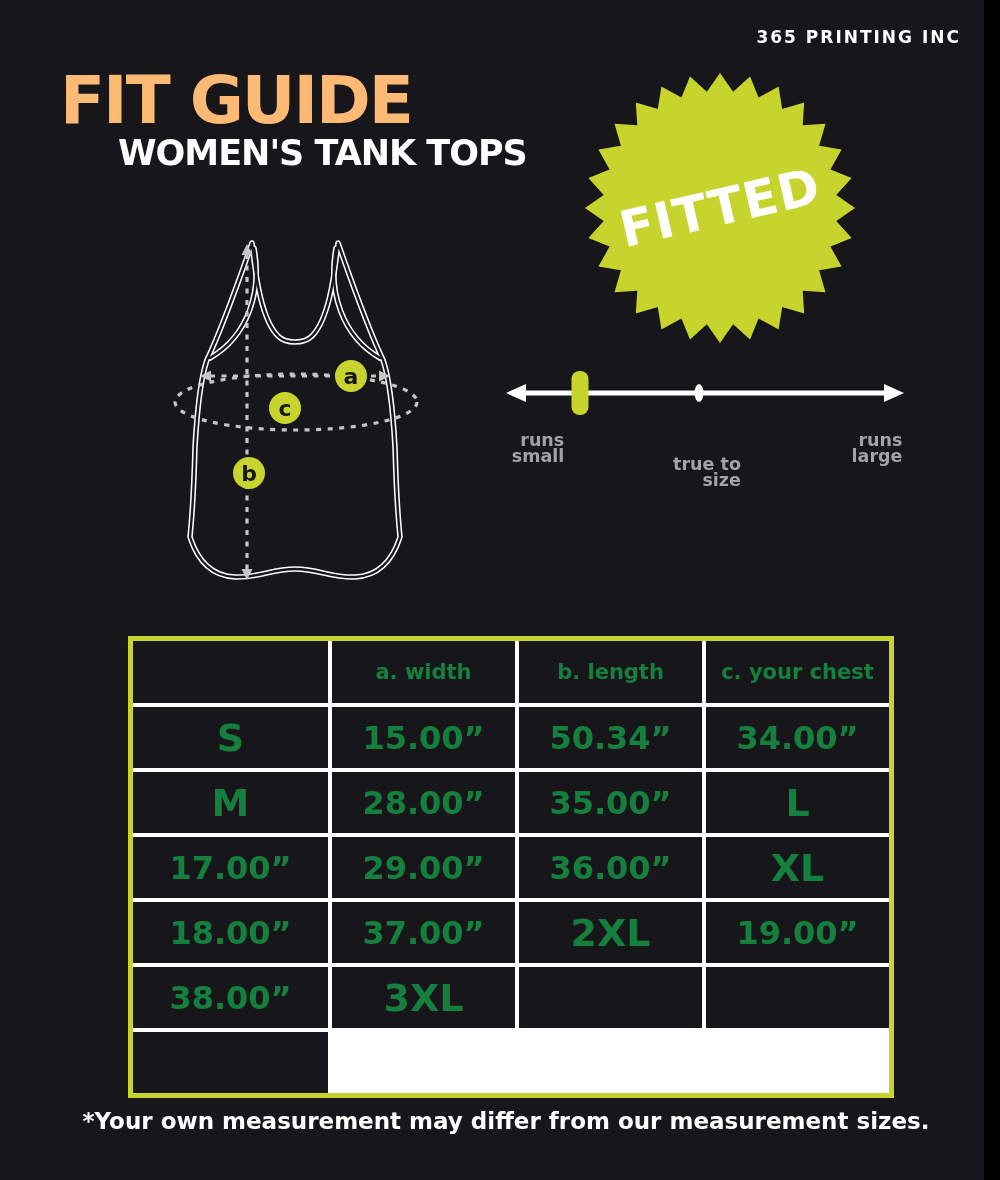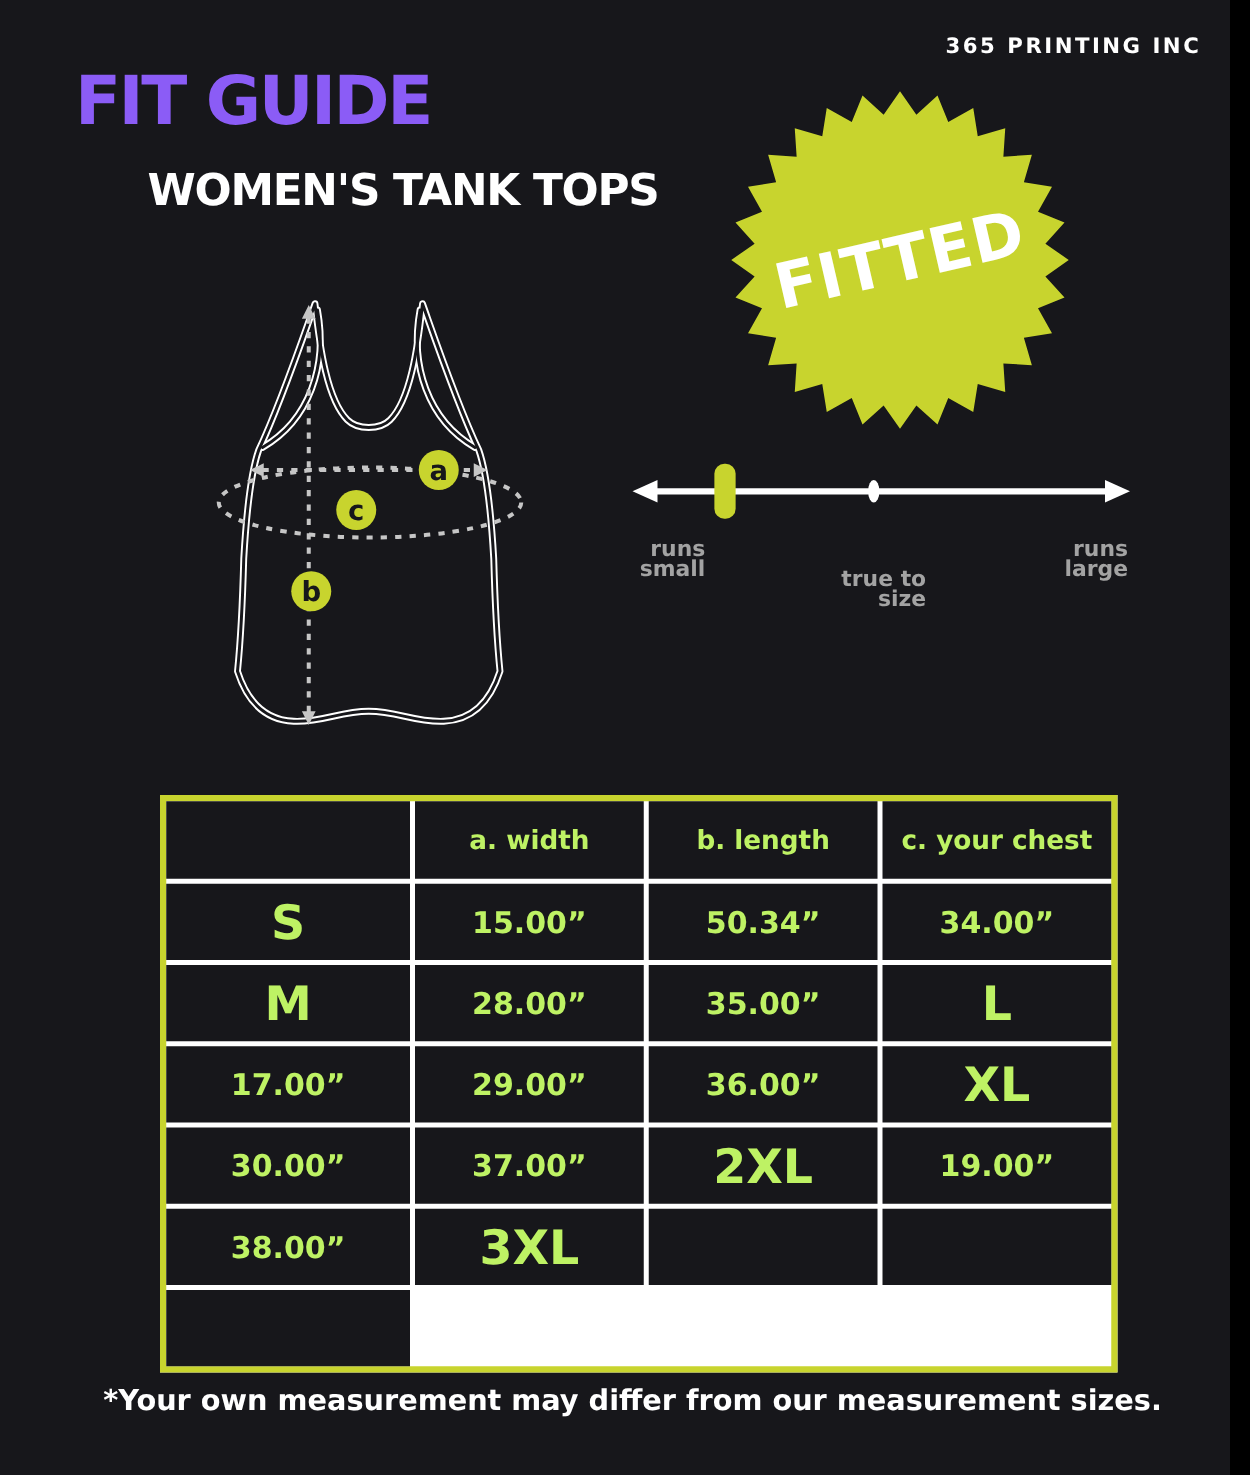--- a/index.html
+++ b/index.html
@@ -7,22 +7,22 @@
   .stage {
     position:relative; width:984px; height:1180px;
     background:#17171b; overflow:hidden;
     font-family:"DejaVu Sans", sans-serif; font-weight:bold; color:#fff;
   }
   .brand {
     position:absolute; top:27px; right:23px;
     font-size:17px; letter-spacing:2px; color:#fff;
   }
   .title {
-    position:absolute; left:60px; top:54px;
-    font-size:54px; line-height:1; letter-spacing:-2px; color:#8b5cf6;
+    position:absolute; left:60px; top:68px;
+    font-size:66px; line-height:1; letter-spacing:-2px; color:#fdba74;
   }
   .subtitle {
     position:absolute; left:118px; top:136px;
     font-size:35px; line-height:1; letter-spacing:-1px; color:#fff;
   }
   .tank-svg { position:absolute; left:150px; top:232px; }
   .badge-svg { position:absolute; left:583px; top:71px; }
   .scale-svg { position:absolute; left:498px; top:369px; }
   .scale-label {
     position:absolute; top:432px; transform:translateX(-50%);
@@ -34,25 +34,25 @@
   .size-table {
     position:absolute; left:128px; top:636px; width:766px;
     border:5px solid #c8d42e; background:#fff;
     display:grid;
     grid-template-columns:195px 183px 183px 183px;
     grid-template-rows:62px 61px 61px 61px 61px 61px 61px;
     gap:4px;
   }
   .cell {
     background:#17171b; display:flex; align-items:center; justify-content:center;
-    color:#bef264;
+    color:#15803d;
   }
   .cell.head { font-size:21px; }
   .cell.size { font-size:38px; }
-  .cell.val  { font-size:24px; }
+  .cell.val  { font-size:32px; }
   .footnote {
     position:absolute; left:506px; top:1108px; transform:translateX(-50%);
     font-size:23px; white-space:nowrap; color:#fff;
   }
 </style>
 </head>
 <body>
 
 <div class="stage">
 
@@ -146,21 +146,21 @@
     <div class="cell size">M</div>
     <div class="cell val">28.00”</div>
     <div class="cell val">35.00”</div>
 
     <div class="cell size">L</div>
     <div class="cell val">17.00”</div>
     <div class="cell val">29.00”</div>
     <div class="cell val">36.00”</div>
 
     <div class="cell size">XL</div>
-    <div class="cell val">30.00”</div>
+    <div class="cell val">18.00”</div>
     <div class="cell val">37.00”</div>
 
     <div class="cell size">2XL</div>
     <div class="cell val">19.00”</div>
     <div class="cell val">38.00”</div>
 
     <div class="cell size">3XL</div>
     <div class="cell val"></div>
     <div class="cell val"></div>
     <div class="cell val"></div>

